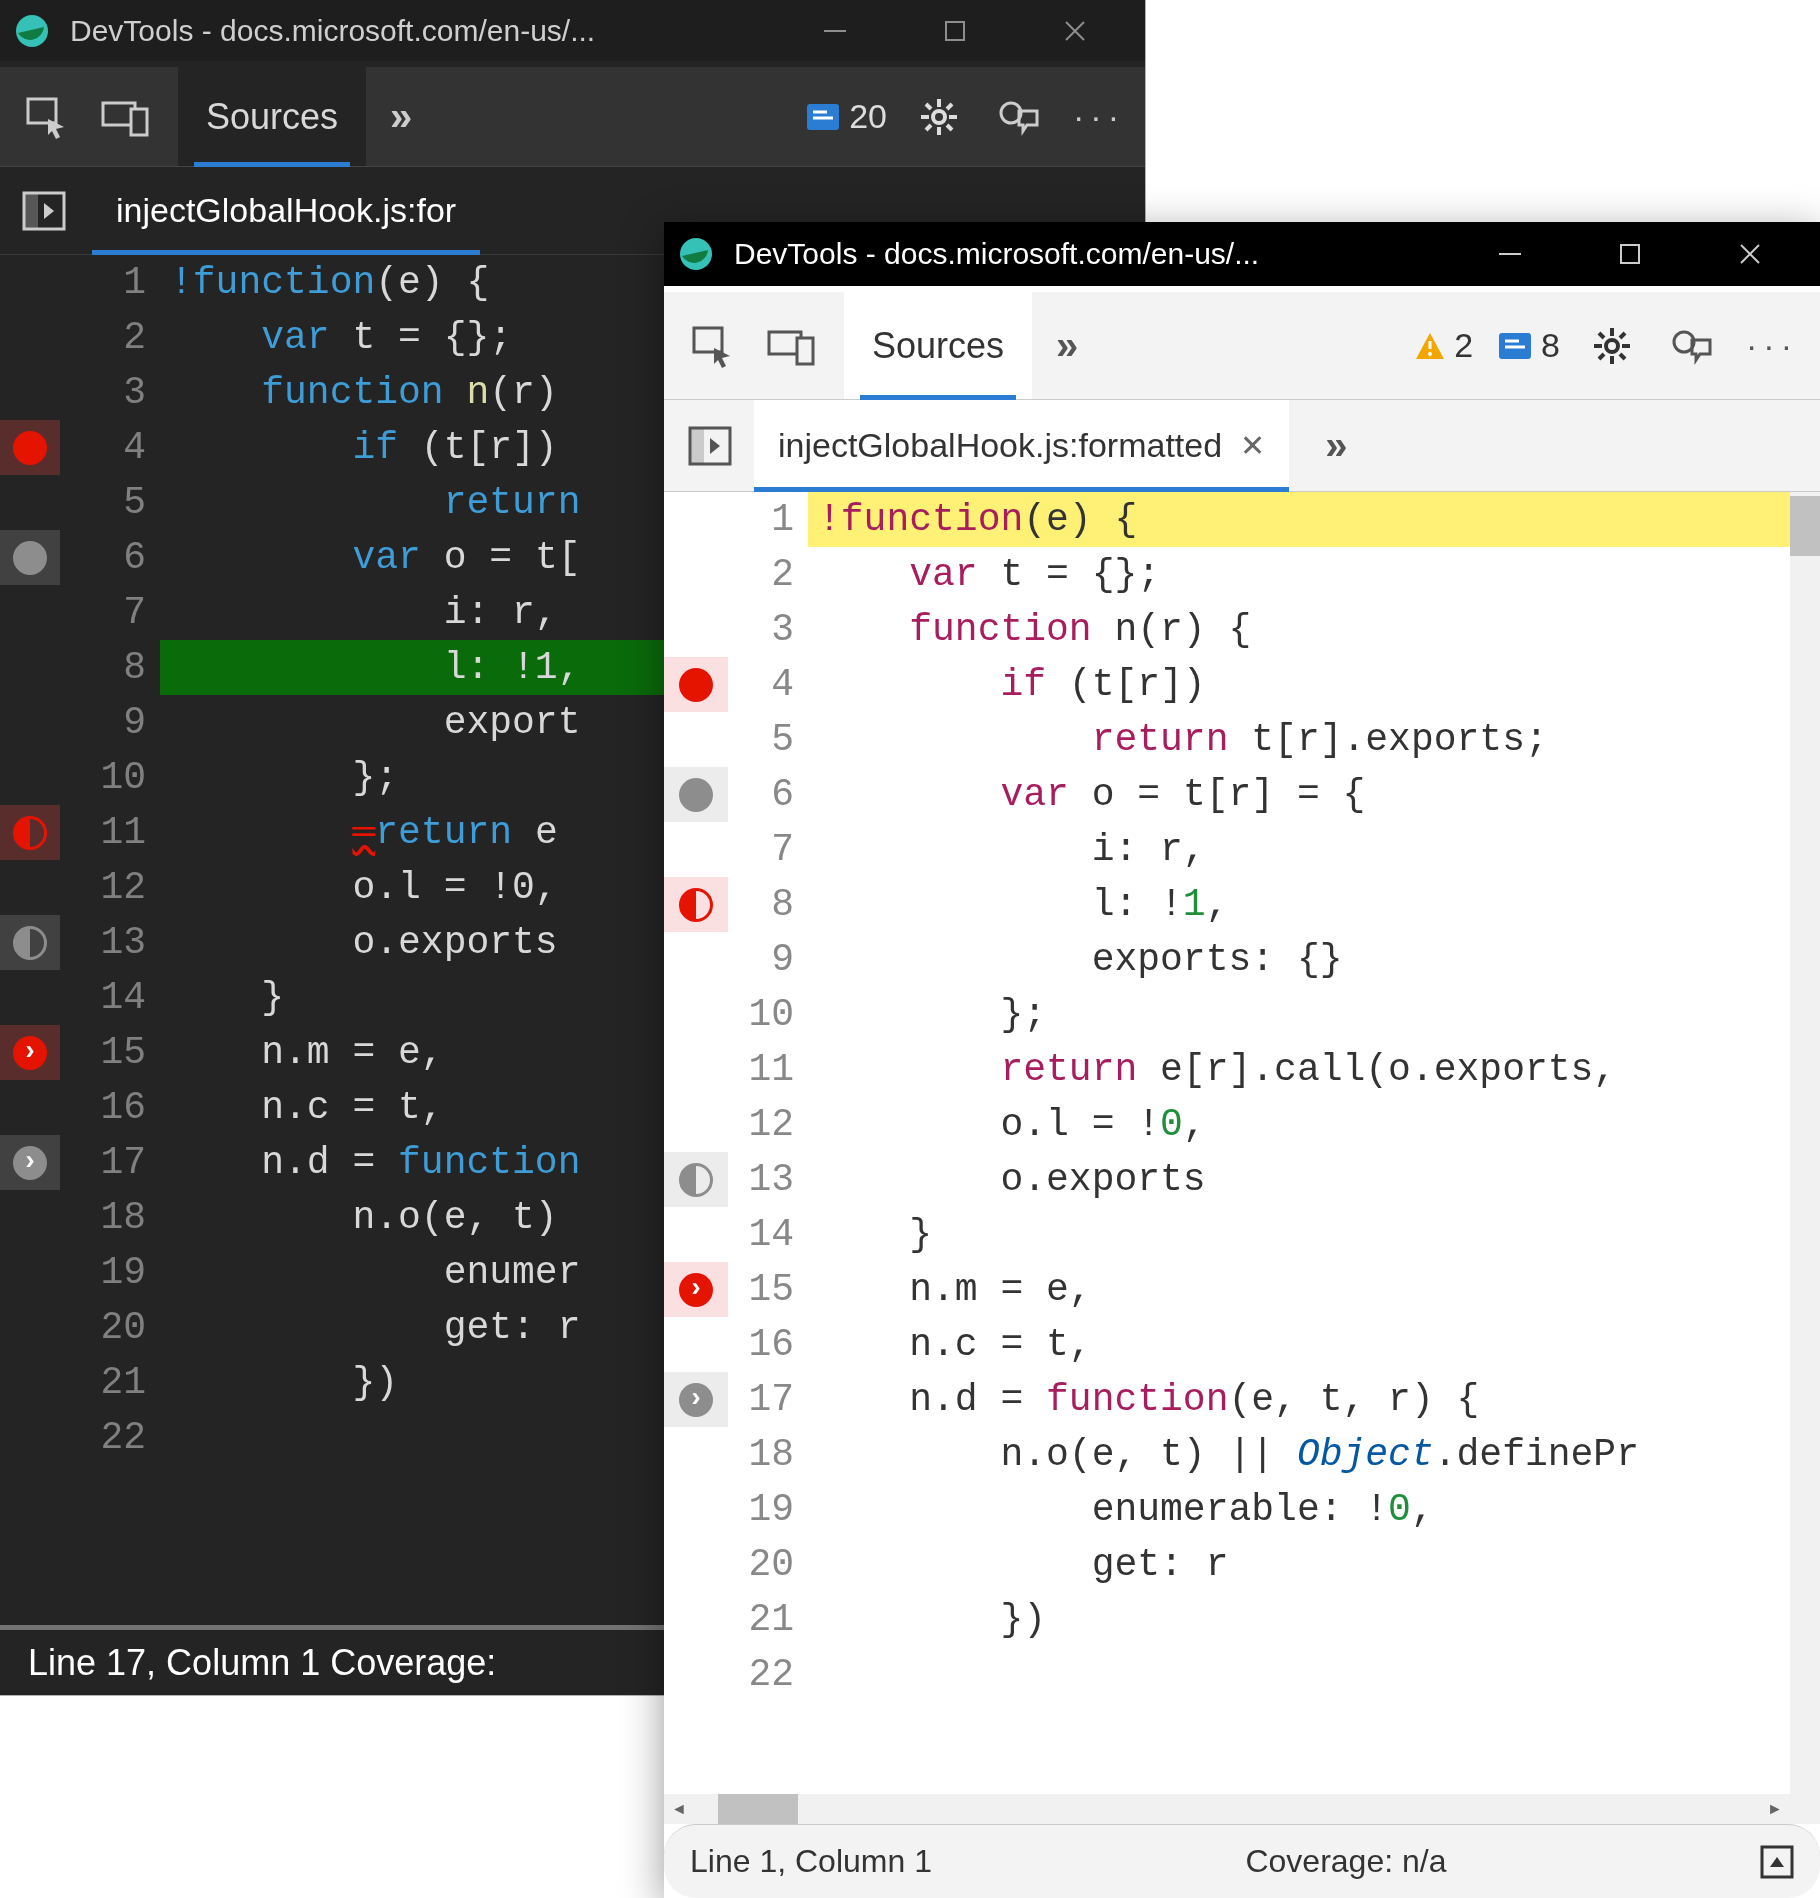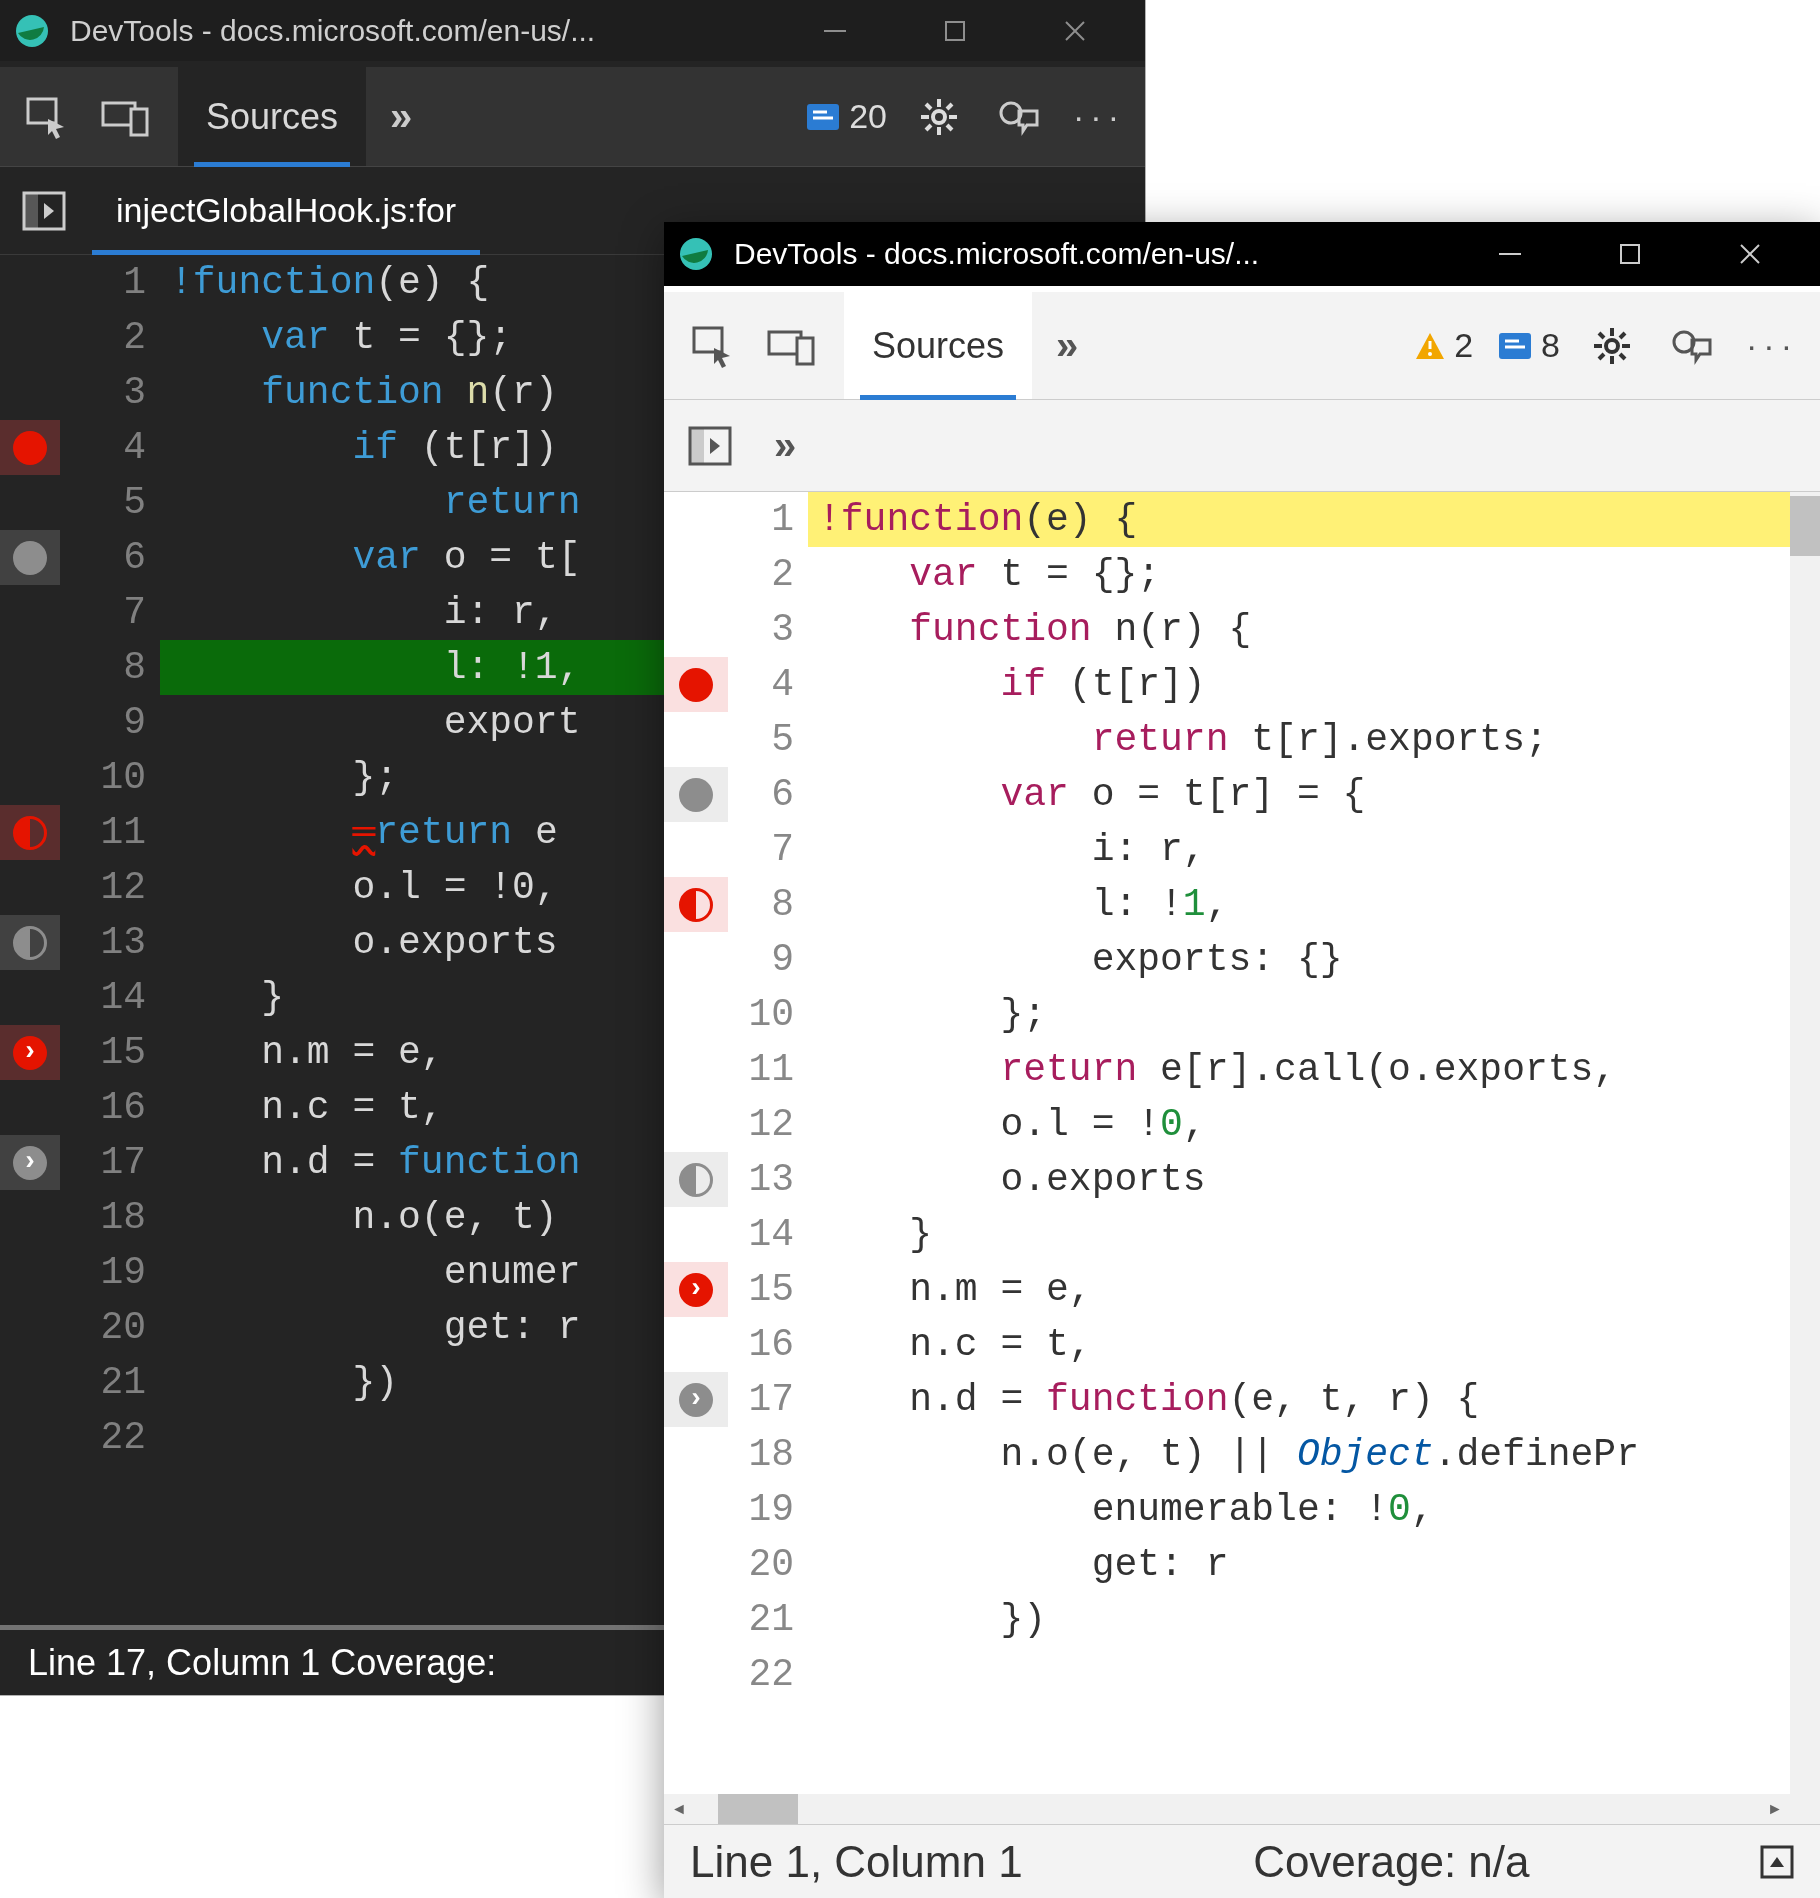--- a/index.html
+++ b/index.html
@@ -152,21 +152,21 @@
   .win-light .file-tab .close-x { margin-left: 18px; font-size: 30px; color: #666; }
   .win-light .code-area { background: #fff; }
   .win-light .gutter-bp { background: #fff; width: 64px; }
   .win-light .gutter-ln { background: #fff; width: 80px; color: #888; }
   .win-light .bp-row.has { background: #fae0e0; }
   .win-light .bp-row.has-grey { background: #ececec; }
   .win-light .code-line.hl { background: #fff176; }
   .win-light .tok-kw { color: #a71d5d; }
   .win-light .tok-num { color: #1f8f3b; }
   .win-light .tok-id { color: #0457a3; font-style: italic; }
-  .win-light .statusbar { background: #f3f3f3; border-top: 1px solid #ccc; height: 74px; display:flex; align-items:center; padding:0 26px; font-size: 44px; color:#333; justify-content: space-between;}
+  .win-light .statusbar { background: #f3f3f3; border-top: 1px solid #ccc; height: 74px; display:flex; align-items:center; padding:0 26px; font-size: 32px; color:#333; justify-content: space-between; border-radius: 32px;}
   .win-light .scrollbar-v { width: 30px; background: #f1f1f1; display:flex; flex-direction:column; }
   .win-light .scrollbar-v .thumb { width: 100%; height: 60px; background: #c1c1c1; }
   .code-wrap { display:flex; flex: 1; overflow:hidden;}
   .light-code-col { flex: 1; display:flex; flex-direction:column; overflow:hidden;}
   .hscroll { height: 30px; background: #f1f1f1; display:flex; }
   .hscroll .hthumb { height:100%; width: 80px; background:#c1c1c1; margin-left: 24px;}
   .hscroll .harrow { width: 30px; display:flex; align-items:center; justify-content:center; color:#666;}
   svg { display: block; }
   .more-chevrons { font-size: 40px; font-weight: bold;}
 </style>
@@ -409,20 +409,24 @@
     <div class="tool-icon" style="color:#555; font-size:34px; letter-spacing:6px;">···</div>
   </div>
 
   <div class="tabstrip">
     <div class="panel-toggle">
       <svg width="44" height="40" viewBox="0 0 44 40">
           <rect x="2" y="2" width="40" height="36" fill="none" stroke="#555" stroke-width="3"></rect>
           <rect x="2" y="2" width="14" height="36" fill="#555" opacity="0.25"></rect>
           <path d="M22 12 L32 20 L22 28 Z" fill="#555"></path>
         </svg>
+    </div>
+    <div class="file-tab active">
+      <span>injectGlobalHook.js:formatted</span>
+      <span class="close-x">✕</span>
     </div>
     <div class="more-chevrons" style="color:#555; margin-left:20px;">»</div>
   </div>
 
   <div class="code-wrap">
     <div class="light-code-col">
       <div class="code-area" style="flex:1;">
         <div class="gutter-bp" id="light-bp">
             <div class="bp-row"></div>
             <div class="bp-row"></div>

